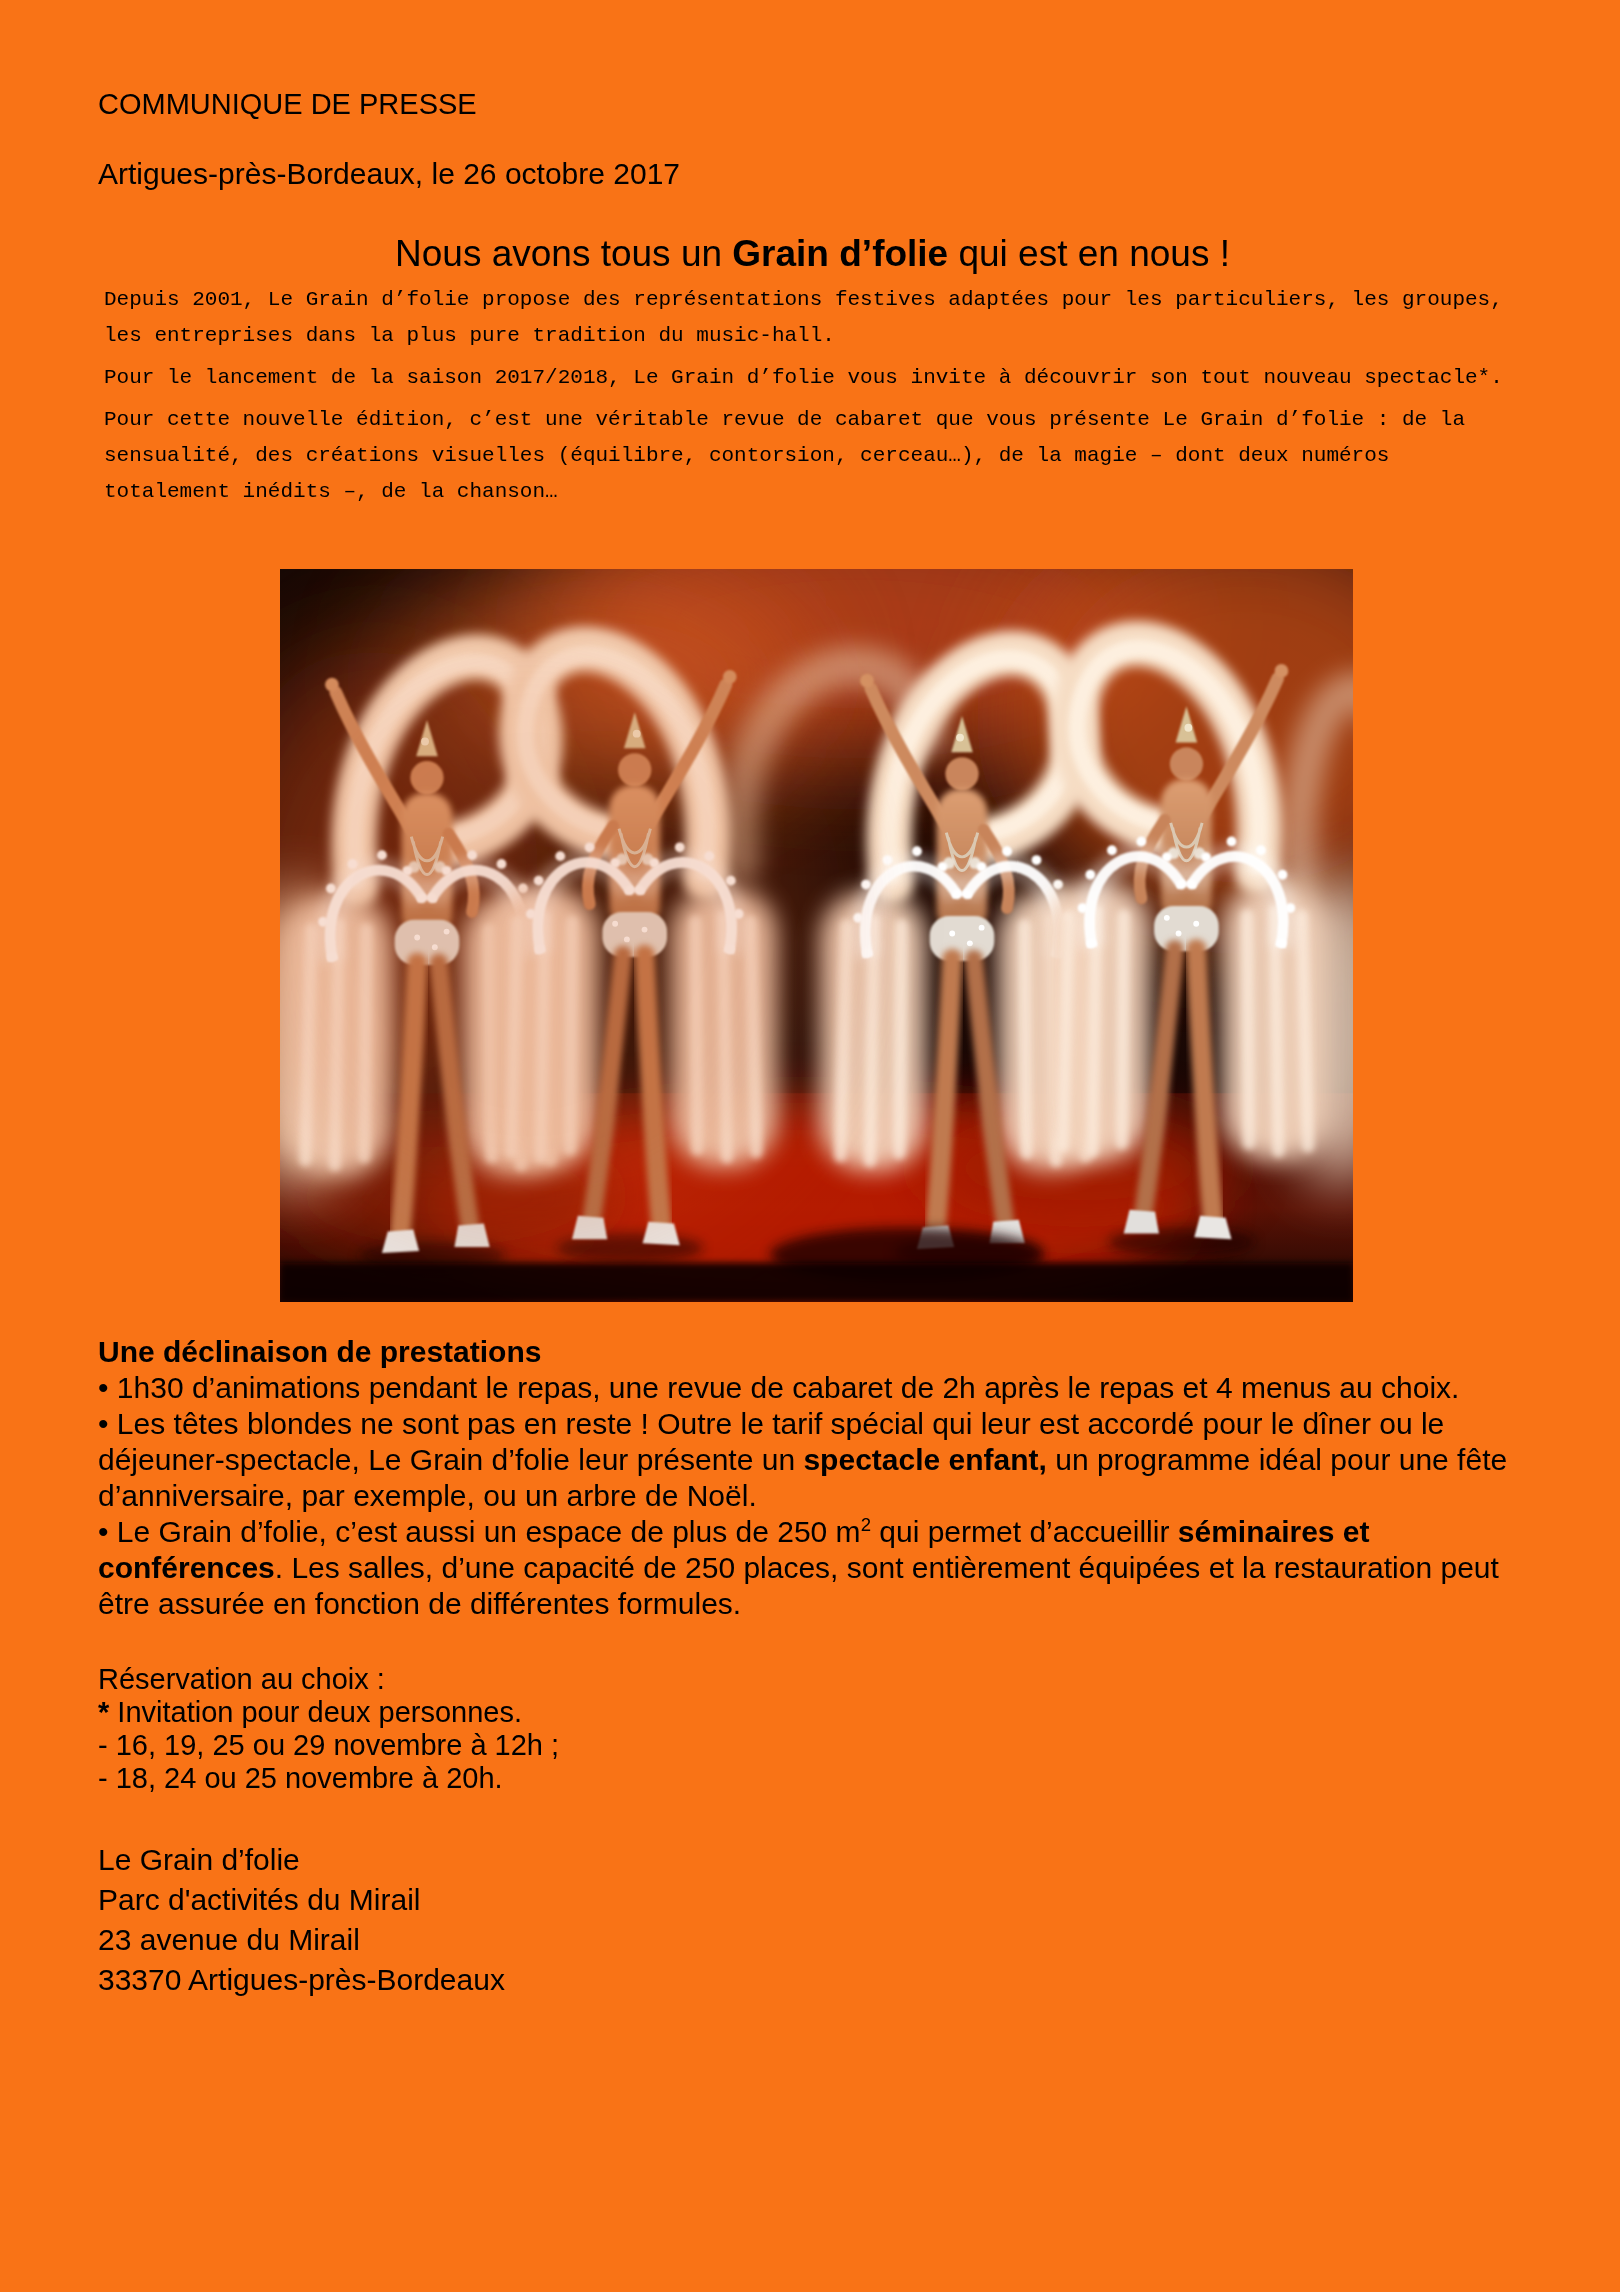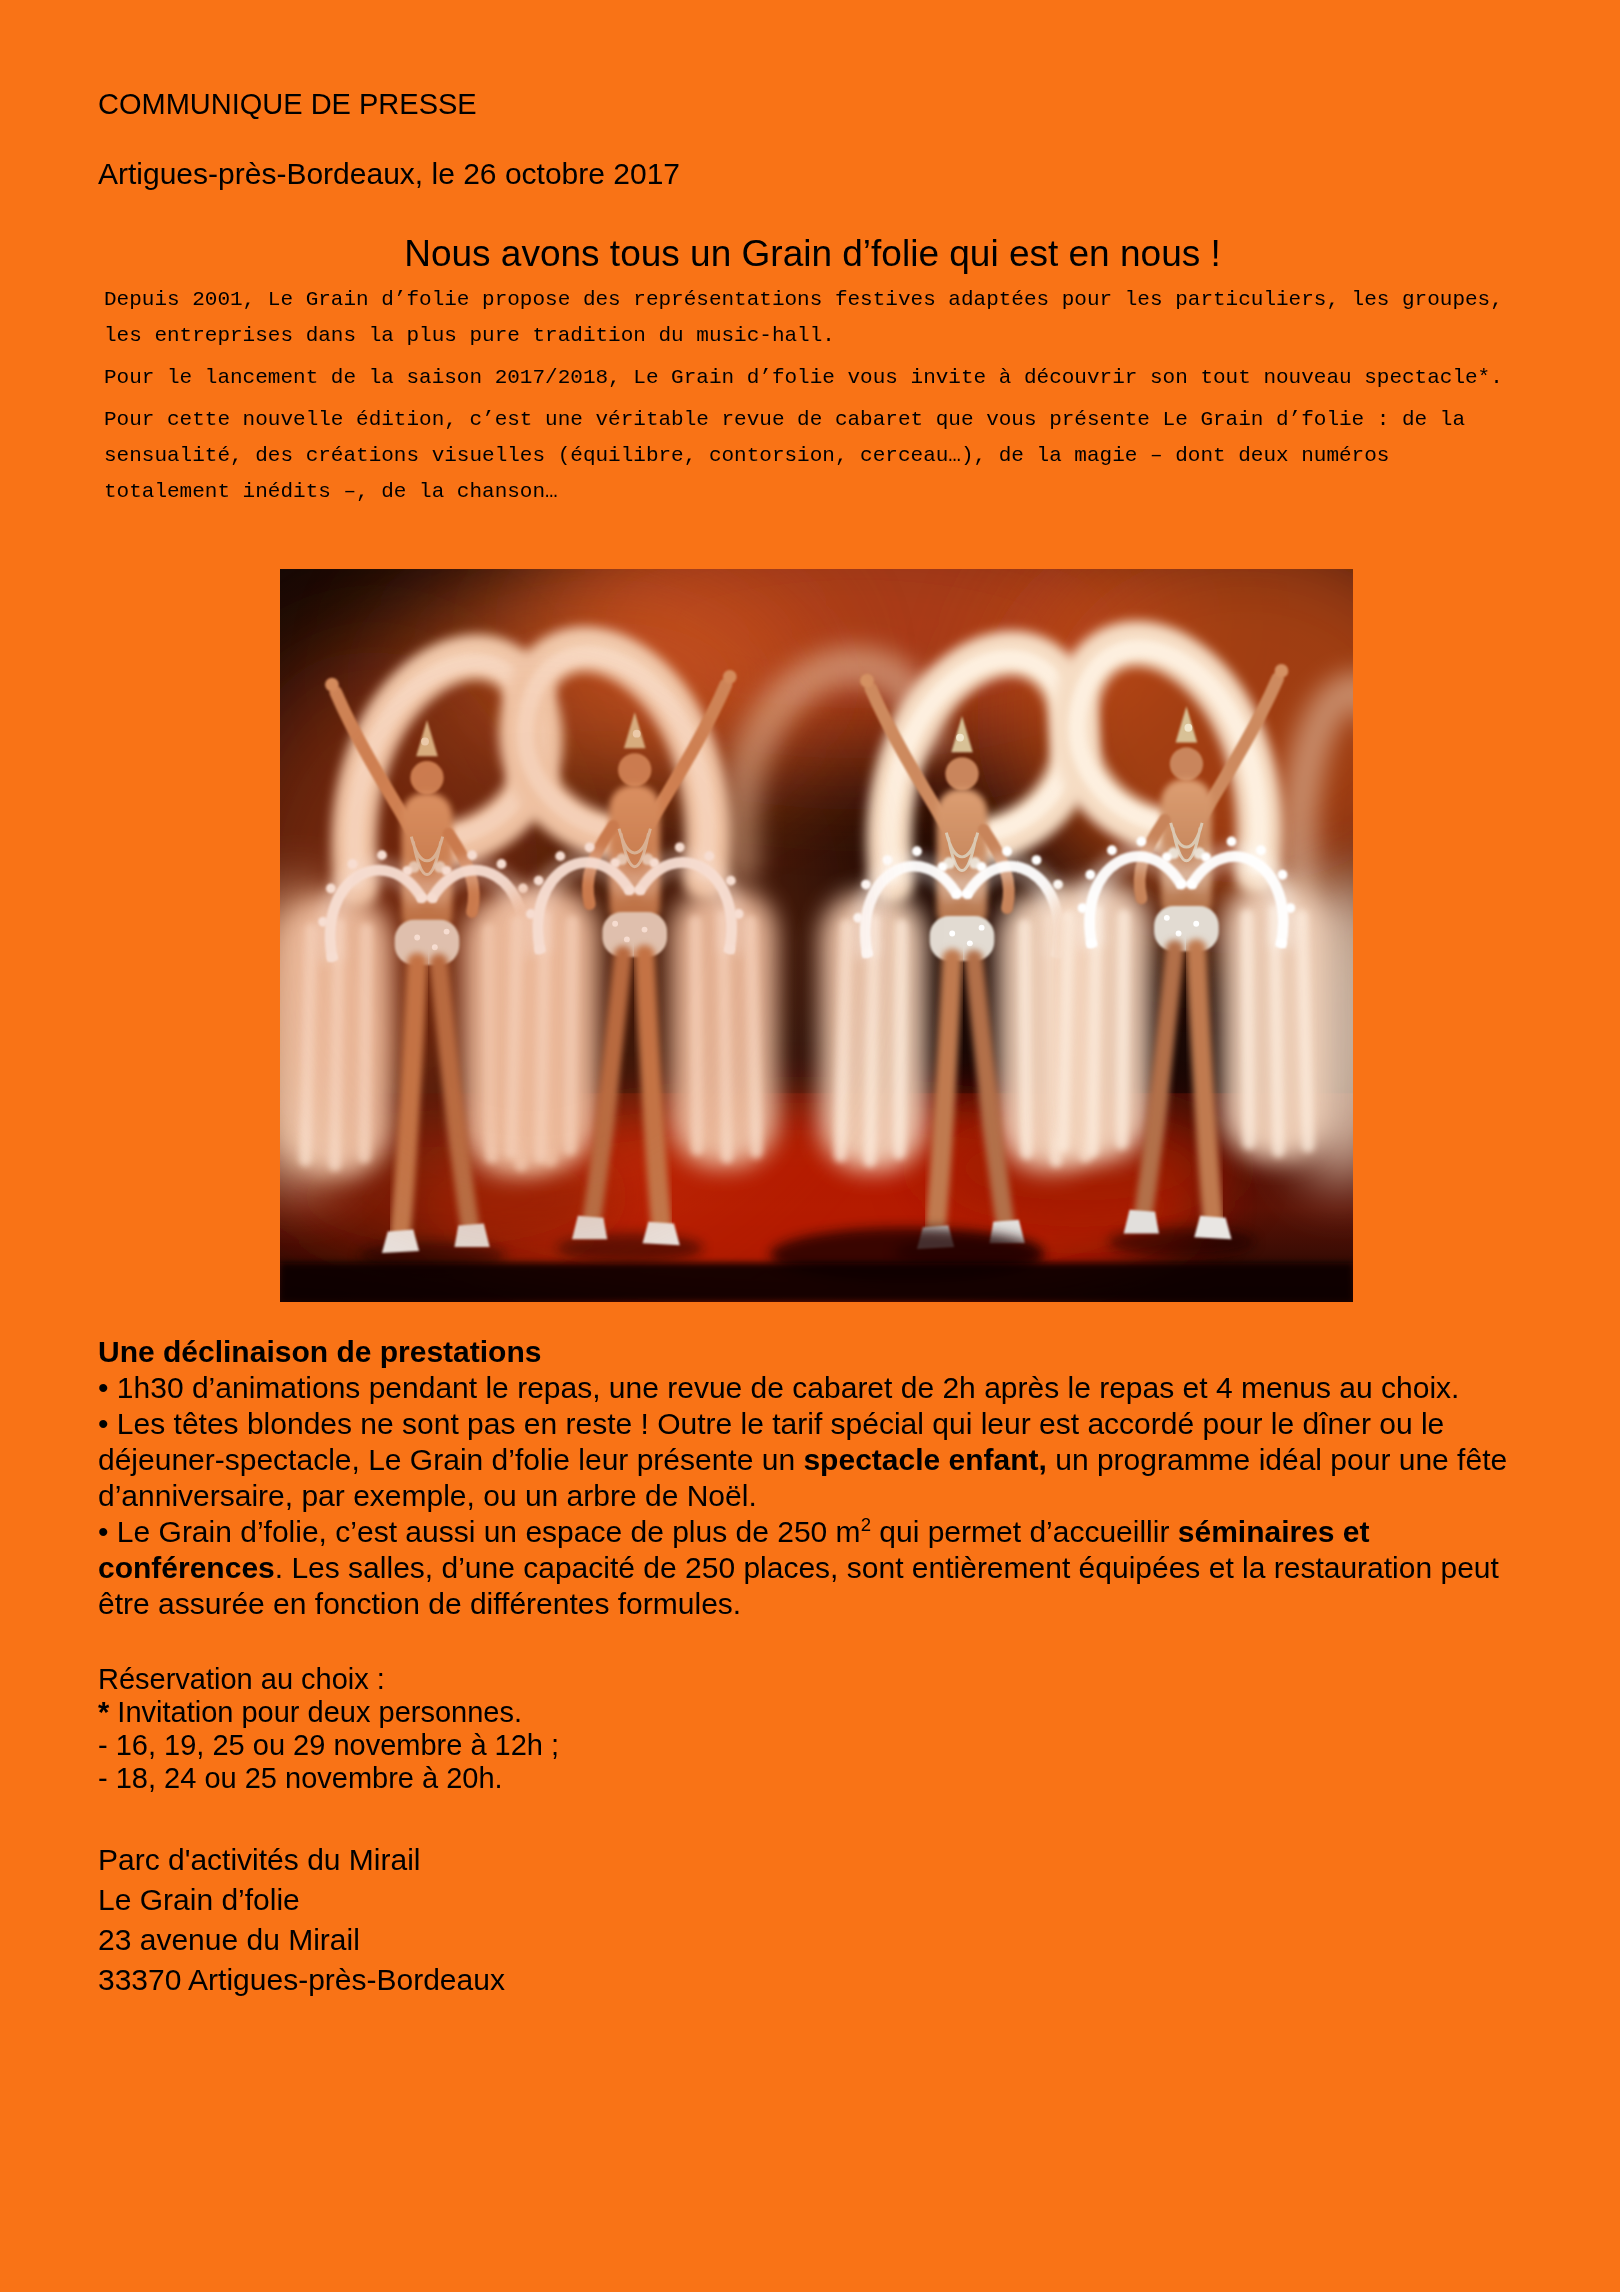--- a/index.html
+++ b/index.html
@@ -5,21 +5,21 @@
   html,body { margin:0; padding:0; background:#ffffff; }
   .page {
     position:relative; width:1620px; height:2293px; box-sizing:border-box;
     background:#f97316; color:#000000;
     font-family:"Liberation Sans","DejaVu Sans",sans-serif;
     padding:86px 93px 0 98px; overflow:hidden;
   }
   .kicker   { font-size:29px; line-height:37px; }
   .dateline { font-size:30px; line-height:37px; margin-top:32px; }
   .title    { font-size:37px; line-height:45px; text-align:center; margin-top:39px; }
-  .title .brand { font-weight:normal;margin-top:32px; }
+  .title .brand { font-weight:bold;margin-top:32px; }
   p.body    { font-size:21px; line-height:36px; margin:6px;font-family:Liberation Mono, monospace; }
   .p1 { margin-top:29px; }
   .p2 { margin-top:39px; }
   .p3 { margin-top:39px; }
   .photo-wrap { margin:59px 0 0 182px; width:1073px; height:733px; }
   .photo-wrap svg { display:block; }
   .section-heading { font-size:30px; line-height:37px; font-weight:bold; margin-top:31px; }
   p.bullet { font-size:30px; line-height:36px; margin:0; }
   .b1 { margin-top:21.6px; }
   .b2 { margin-top:33px; }
@@ -181,21 +181,21 @@
 
   <div class="notes">
     <div>Réservation au choix :</div>
     <div><span class="star">*</span><span> Invitation pour deux personnes.</span></div>
     <div>- 16, 19, 25 ou 29 novembre à 12h ;</div>
     <div>- 18, 24 ou 25 novembre à 20h.</div>
   </div>
 
   <div class="footer">
     <div class="col-left">
+      <div>Le Grain d’folie</div>
       <div>Parc d'activités du Mirail</div>
-      <div>Le Grain d’folie</div>
       <div>23 avenue du Mirail</div>
       <div>33370 Artigues-près-Bordeaux</div>
     </div>
   </div>
 
 </div>
 
 
 </body></html>

